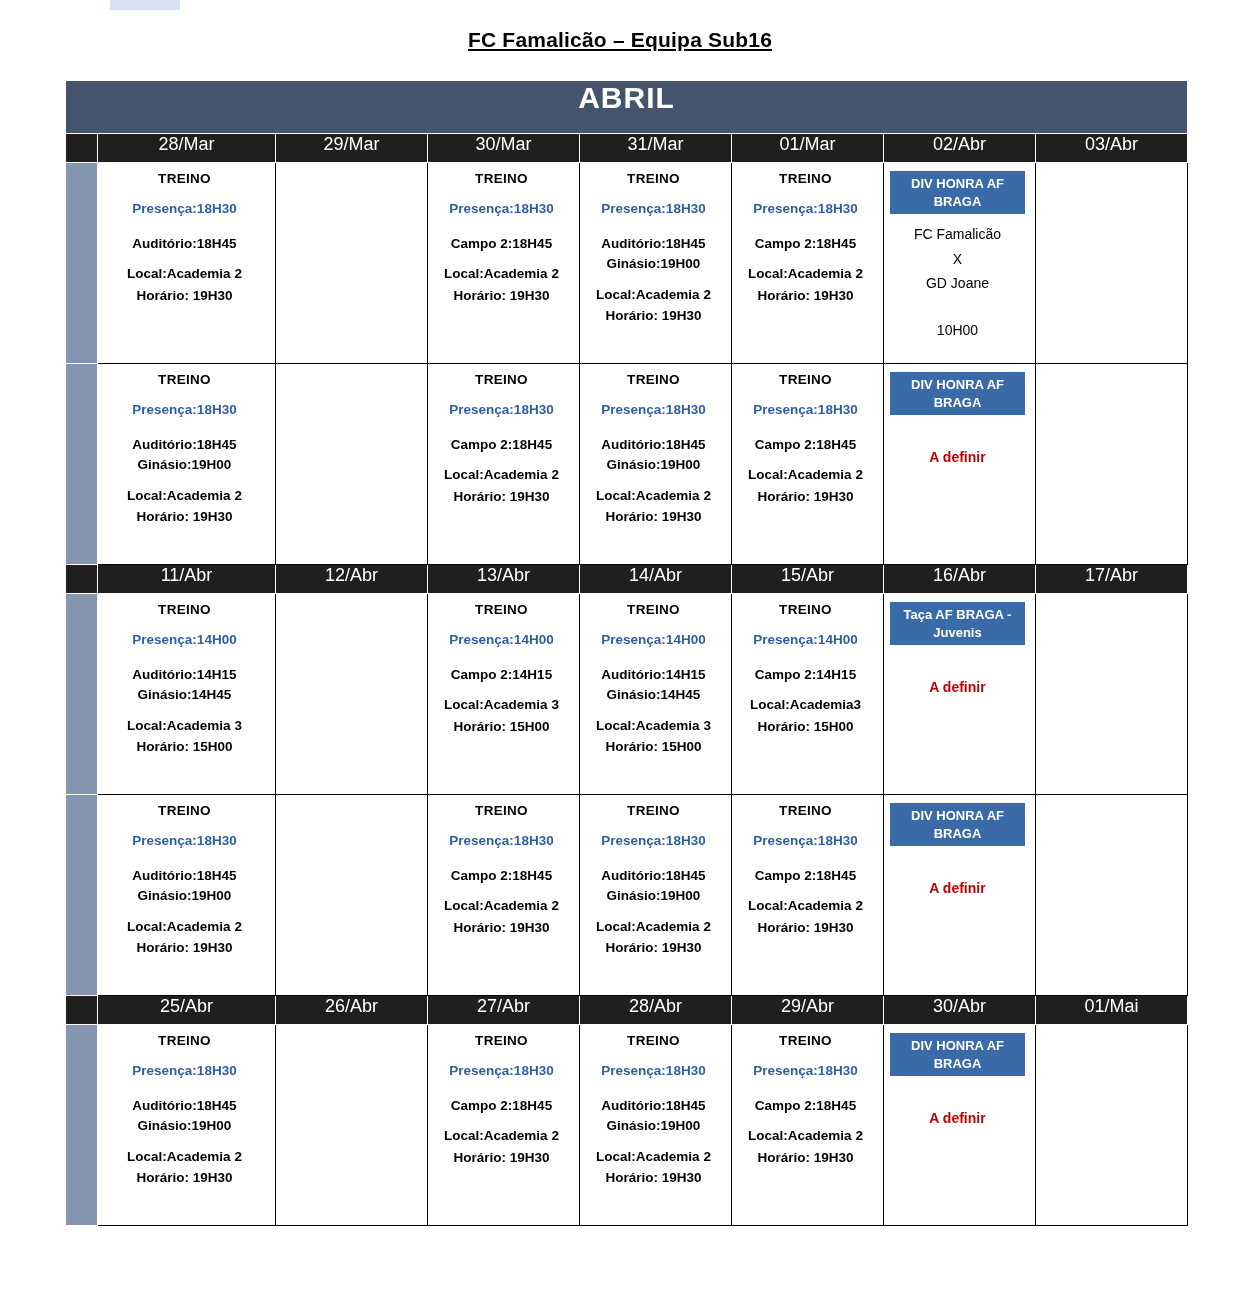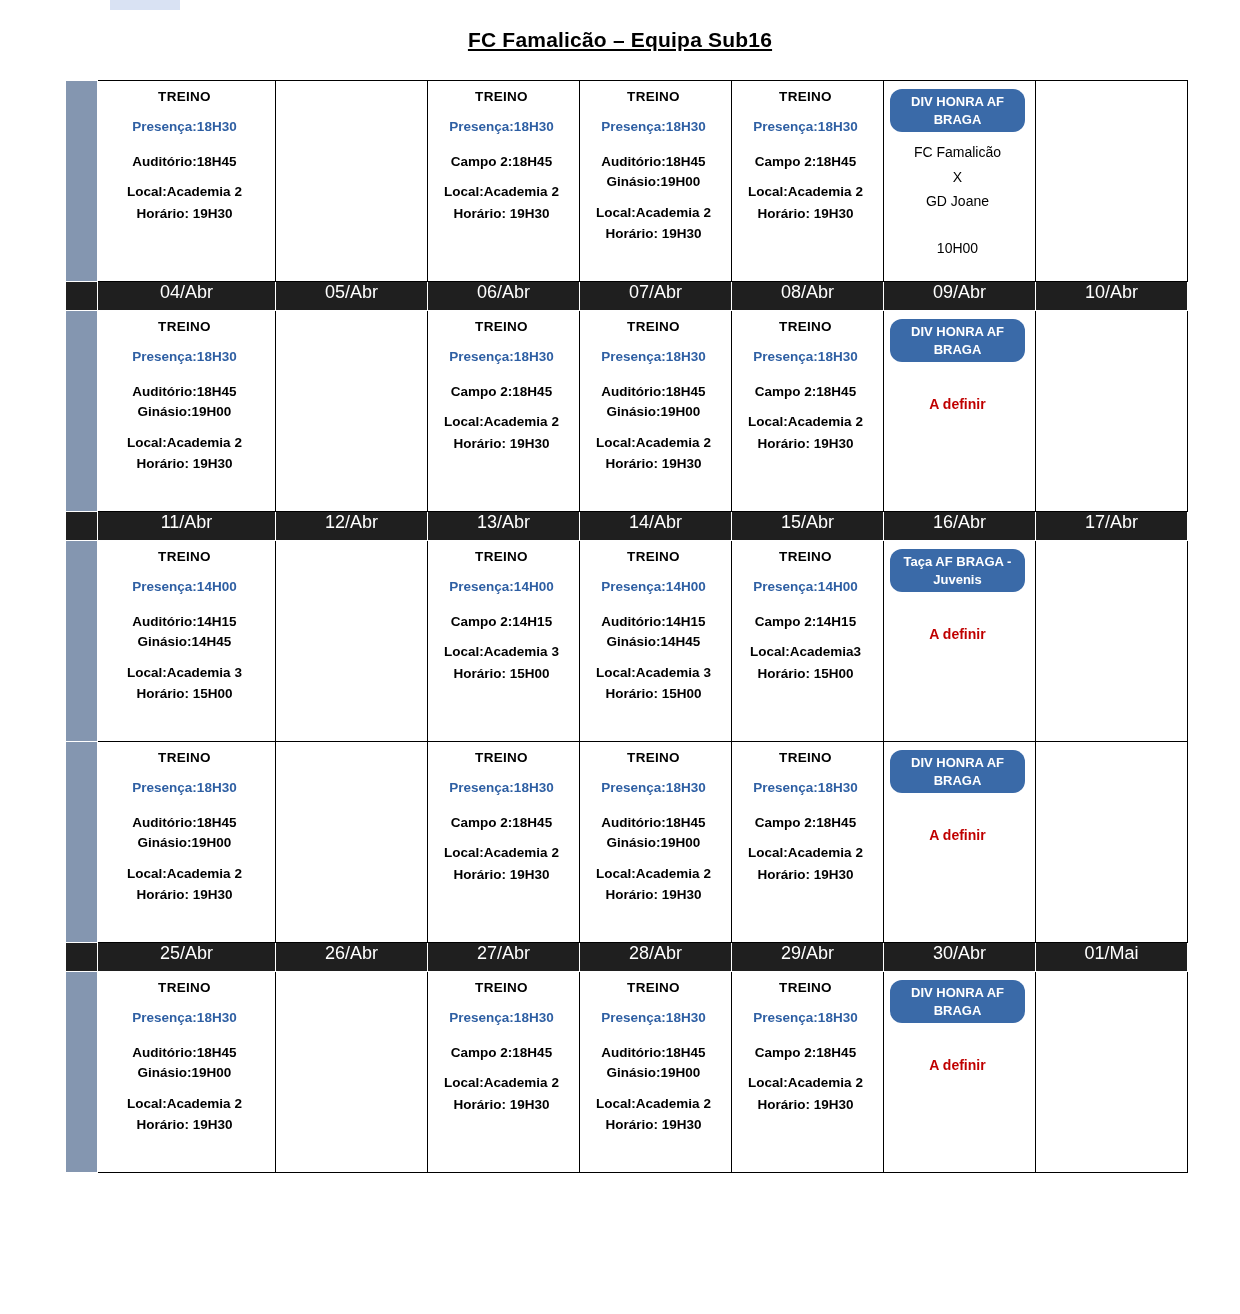--- a/index.html
+++ b/index.html
@@ -114,21 +114,20 @@
   .line.group div { line-height: 1.5; }
   .line.local { margin-bottom: 2px; }
   .match-badge {
     background: #3a6aa8;
     color: #ffffff;
     font-size: 13px;
     font-weight: bold;
     padding: 4px 2px;
     line-height: 1.35;
     margin: 2px 6px 8px 6px;
-    border-radius: 12px;
   }
   .match-teams {
     font-size: 14px;
     line-height: 1.75;
     color: #000000;
     font-weight: normal;
   }
   .match-time {
     font-size: 14px;
     margin-top: 26px;
@@ -163,22 +162,35 @@
       <col style="width:32px">
       <col style="width:178px">
       <col style="width:152px">
       <col style="width:152px">
       <col style="width:152px">
       <col style="width:152px">
       <col style="width:152px">
       <col style="width:152px">
     </colgroup>
     <thead>
+      <tr class="month-row">
+        <th colspan="8">ABRIL</th>
+      </tr>
     </thead>
     <tbody id="calendar-body">
+        <tr class="date-row">
+          <td class="spacer-date"></td>
+          <td>28/Mar</td>
+          <td>29/Mar</td>
+          <td>30/Mar</td>
+          <td>31/Mar</td>
+          <td>01/Mar</td>
+          <td>02/Abr</td>
+          <td>03/Abr</td>
+        </tr>
         <tr class="content-row">
           <td class="spacer-col"></td>
           <td class="cell">
             <div class="line treino">TREINO</div>
             <div class="line presenca">Presença:18H30</div>
             <div class="line group">
               <div>Auditório:18H45</div>
             </div>
             <div class="line local">Local:Academia 2</div>
             <div class="line">Horário: 19H30</div>
@@ -215,30 +227,20 @@
           <td class="cell">
             <div class="match-badge">DIV HONRA AF BRAGA</div>
             <div class="match-teams">
               <div>FC Famalicão</div>
               <div>X</div>
               <div>GD Joane</div>
             </div>
             <div class="match-time">10H00</div>
           </td>
           <td class="cell empty-cell"></td>
-        </tr>
-        <tr class="date-row">
-          <td class="spacer-date"></td>
-          <td>04/Abr</td>
-          <td>05/Abr</td>
-          <td>06/Abr</td>
-          <td>07/Abr</td>
-          <td>08/Abr</td>
-          <td>09/Abr</td>
-          <td>10/Abr</td>
         </tr>
         <tr class="content-row">
           <td class="spacer-col"></td>
           <td class="cell">
             <div class="line treino">TREINO</div>
             <div class="line presenca">Presença:18H30</div>
             <div class="line group">
               <div>Auditório:18H45</div>
               <div>Ginásio:19H00</div>
             </div>

